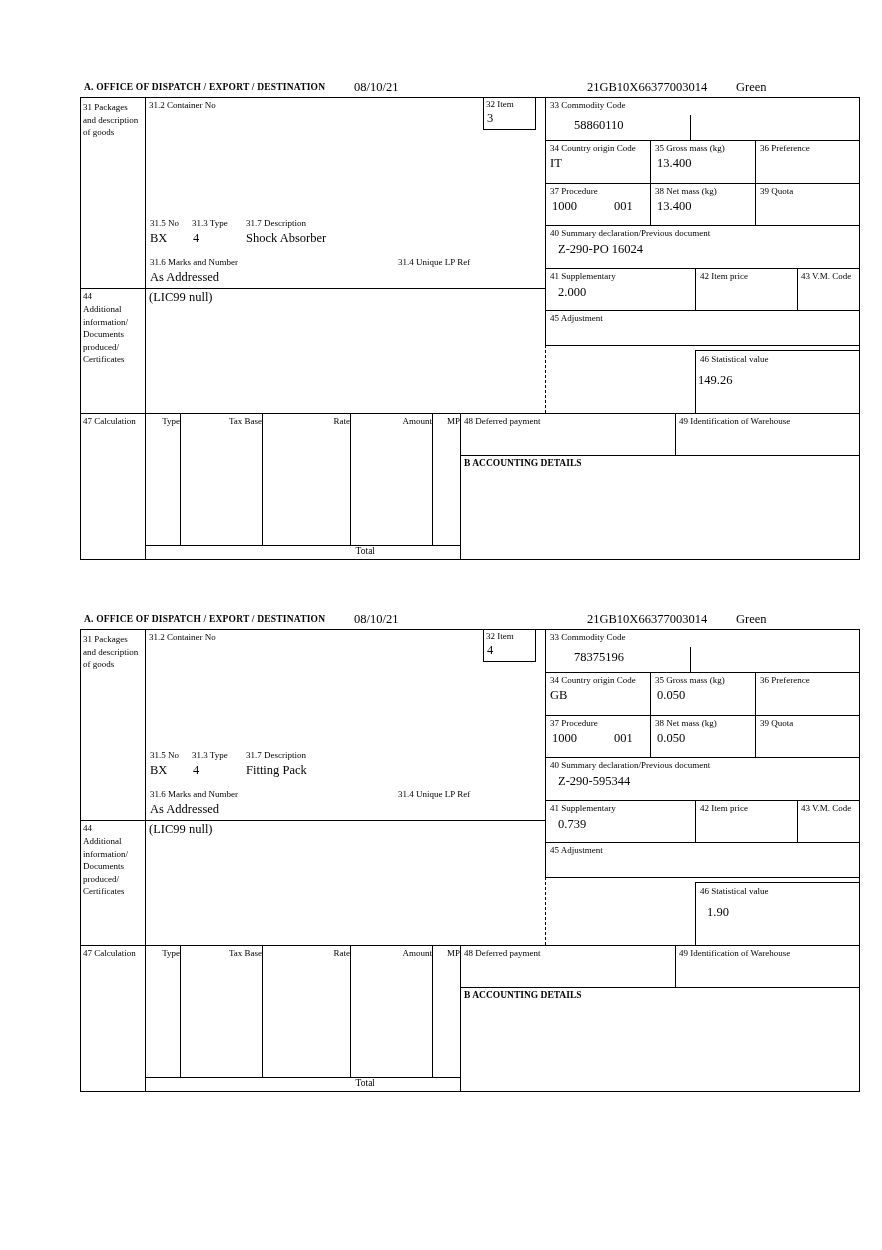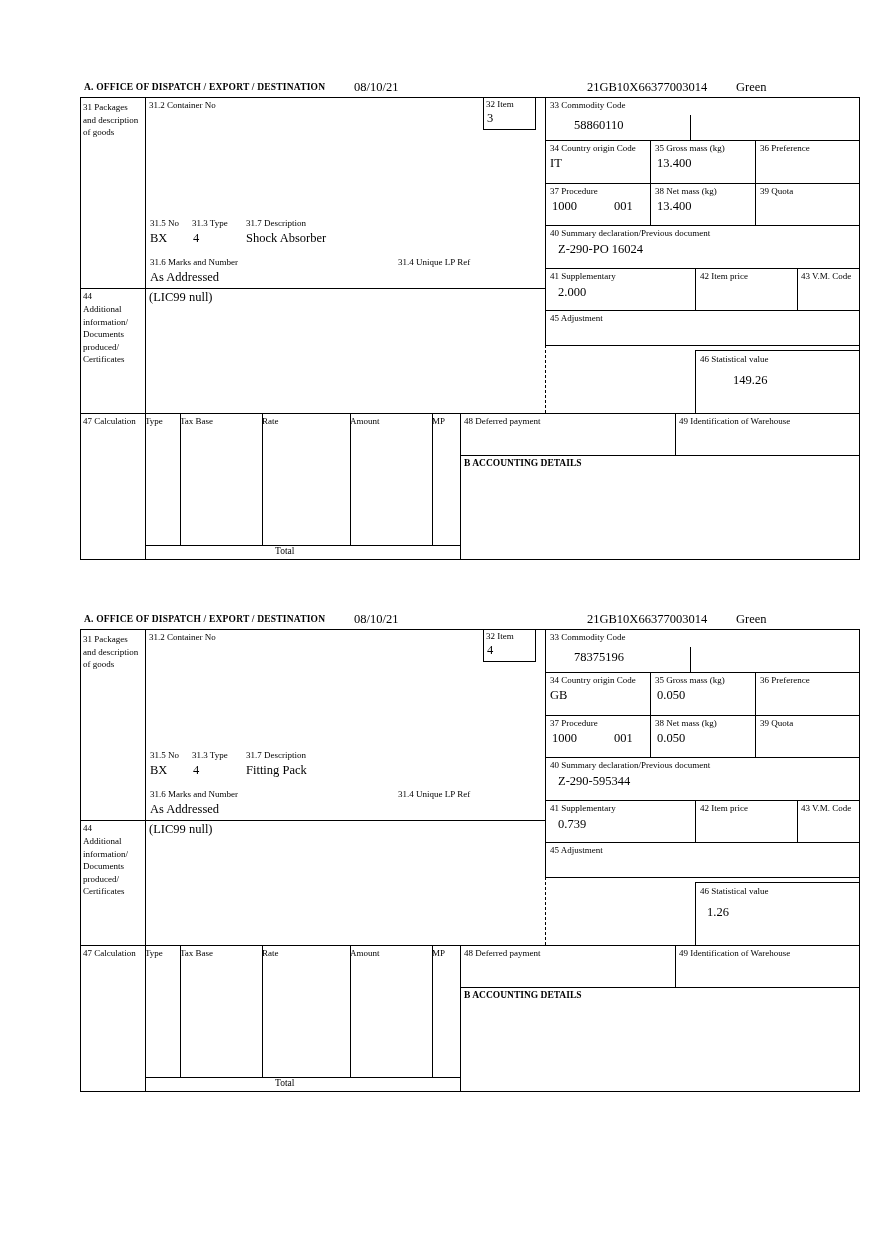--- a/index.html
+++ b/index.html
@@ -7,21 +7,21 @@
   body {
     width:882px; height:1250px; position:relative;
     font-family:"Liberation Serif","DejaVu Serif",serif; color:#000;
   }
   .block { position:absolute; left:80px; width:782px; height:482px; }
   .hdr { position:absolute; font-size:9.5px; font-weight:bold; letter-spacing:.2px; white-space:nowrap; }
   .lbl { position:absolute; font-size:9px; line-height:11px; white-space:nowrap; }
   .lblw { position:absolute; font-size:9px; line-height:12.5px; }
   .val { position:absolute; font-size:12.5px; line-height:14px; white-space:nowrap; }
   .bold { font-weight:bold; }
-  .ctr { text-align:left; }
+  .ctr { text-align:right; }
   .hl { position:absolute; height:1px; background:#000; }
   .vl { position:absolute; width:1px; background:#000; }
   .vd { position:absolute; width:0; border-left:1px dashed #000; }
   .outline { position:absolute; border:1px solid #000; }
   .box46 { position:absolute; border-left:1px solid #000; border-top:1px solid #000; }
 </style>
 </head>
 <body>
 
 <div class="block" style="top:80px;">
@@ -92,21 +92,21 @@
   <div class="val" style="left:577px; top:119px;">13.400</div>
   <div class="lbl" style="left:680px; top:106px;">39 Quota</div>
   <div class="lbl" style="left:470px; top:148px;">40 Summary declaration/Previous document</div>
   <div class="val" style="left:478px; top:162px;">Z-290-PO 16024</div>
   <div class="lbl" style="left:470px; top:191px;">41 Supplementary</div>
   <div class="val" style="left:478px; top:205px;">2.000</div>
   <div class="lbl" style="left:620px; top:191px;">42 Item price</div>
   <div class="lbl" style="left:721px; top:191px;">43 V.M. Code</div>
   <div class="lbl" style="left:470px; top:233px;">45 Adjustment</div>
   <div class="lbl" style="left:620px; top:274px;">46 Statistical value</div>
-  <div class="val" style="left:653px; top:293px;">149.26</div>
+  <div class="val" style="left:618px; top:293px;">149.26</div>
 
   <div class="lbl ctr" style="left:65px; top:336px; width:35px;">Type</div>
   <div class="lbl ctr" style="left:100px; top:336px; width:82px;">Tax Base</div>
   <div class="lbl ctr" style="left:182px; top:336px; width:88px;">Rate</div>
   <div class="lbl ctr" style="left:270px; top:336px; width:82px;">Amount</div>
   <div class="lbl ctr" style="left:352px; top:336px; width:28px;">MP</div>
   <div class="lbl ctr" style="left:195px; top:466px; width:100px; font-size:9.5px;">Total</div>
 
   <div class="lbl" style="left:384px; top:336px;">48 Deferred payment</div>
   <div class="lbl" style="left:599px; top:336px;">49 Identification of Warehouse</div>
@@ -182,21 +182,21 @@
   <div class="val" style="left:577px; top:119px;">0.050</div>
   <div class="lbl" style="left:680px; top:106px;">39 Quota</div>
   <div class="lbl" style="left:470px; top:148px;">40 Summary declaration/Previous document</div>
   <div class="val" style="left:478px; top:162px;">Z-290-595344</div>
   <div class="lbl" style="left:470px; top:191px;">41 Supplementary</div>
   <div class="val" style="left:478px; top:205px;">0.739</div>
   <div class="lbl" style="left:620px; top:191px;">42 Item price</div>
   <div class="lbl" style="left:721px; top:191px;">43 V.M. Code</div>
   <div class="lbl" style="left:470px; top:233px;">45 Adjustment</div>
   <div class="lbl" style="left:620px; top:274px;">46 Statistical value</div>
-  <div class="val" style="left:627px; top:293px;">1.26</div>
+  <div class="val" style="left:627px; top:293px;">1.90</div>
 
   <div class="lbl ctr" style="left:65px; top:336px; width:35px;">Type</div>
   <div class="lbl ctr" style="left:100px; top:336px; width:82px;">Tax Base</div>
   <div class="lbl ctr" style="left:182px; top:336px; width:88px;">Rate</div>
   <div class="lbl ctr" style="left:270px; top:336px; width:82px;">Amount</div>
   <div class="lbl ctr" style="left:352px; top:336px; width:28px;">MP</div>
   <div class="lbl ctr" style="left:195px; top:466px; width:100px; font-size:9.5px;">Total</div>
 
   <div class="lbl" style="left:384px; top:336px;">48 Deferred payment</div>
   <div class="lbl" style="left:599px; top:336px;">49 Identification of Warehouse</div>

